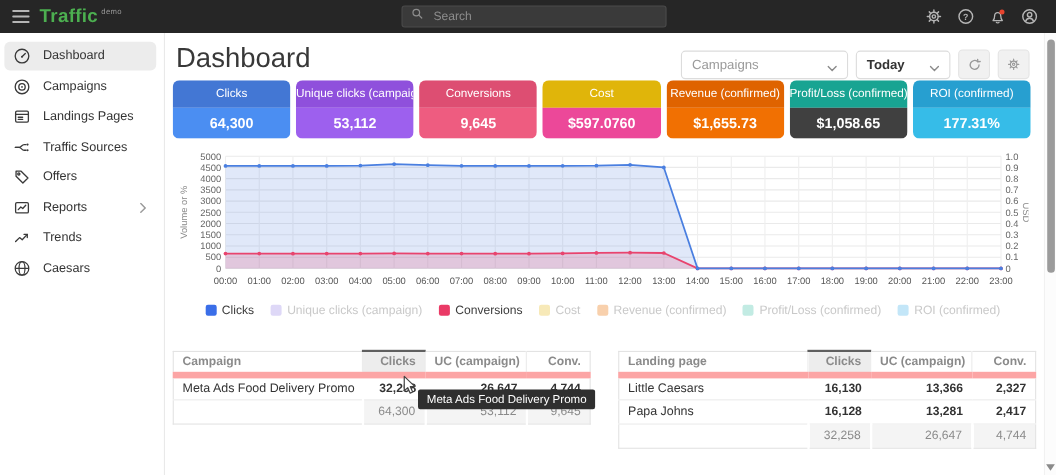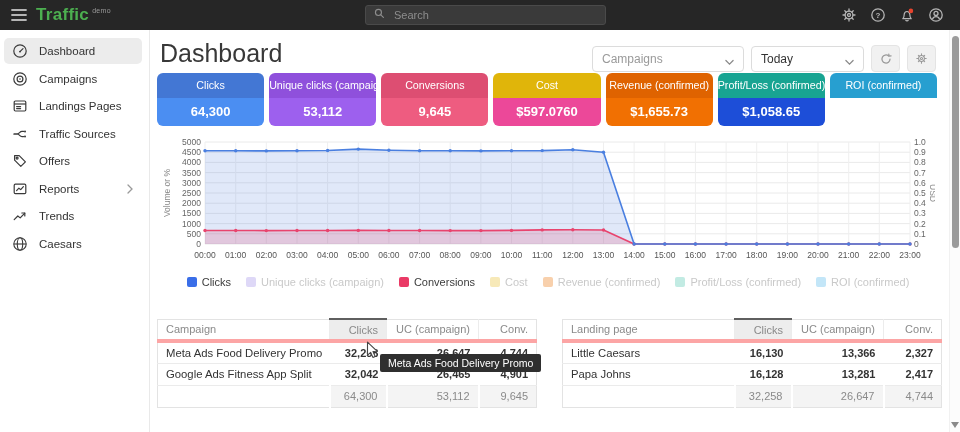--- a/index.html
+++ b/index.html
@@ -26,21 +26,21 @@
              padding:0 8px;border-radius:5px;font-size:11.5px;color:#333;cursor:pointer}
   .side-item.active{background:#ececec}
   .sicon{width:16px;height:16px;color:#3a3a3a;flex:none}
   .schev{margin-left:auto;color:#9a9a9a;width:7px;height:10px}
   
   .main-title{position:absolute;left:160px;top:39px;font-size:25px;color:#383838;z-index:5}
   .controls{position:absolute;top:45px;right:24px;display:flex;gap:7px;align-items:center;z-index:5}
   .sel{height:26px;border:1px solid #dcdcdc;border-radius:4px;display:flex;align-items:center;
        justify-content:space-between;padding:0 9px;font-size:12px;box-sizing:border-box;background:#fff;cursor:pointer}
   .sel.camp{width:152px;color:#9a9a9a}
-  .sel.date{width:113px;color:#333;font-weight:400}
+  .sel.date{width:86px;color:#333;font-weight:700}
   .sel .chev{color:#8a8a8a;width:9px;height:7px;margin-left:6px}
   .iconbtn{width:27px;height:25px;background:#f1f1f1;border:1px solid #e4e4e4;border-radius:4px;
            display:flex;align-items:center;justify-content:center;color:#9a9a9a;cursor:pointer}
   
   .cards{position:absolute;left:157px;top:73px;width:780px;display:flex;gap:5px;z-index:5}
   .card{flex:1;border-radius:6px;overflow:hidden;color:#fff;text-align:center;min-width:0}
   .card-h{height:25px;line-height:25px;font-size:10.7px;white-space:nowrap;overflow:hidden}
   .card-b{height:28px;line-height:28px;font-size:13px;font-weight:bold;white-space:nowrap}
   
   .chart-box{position:absolute;left:160px;top:136px;width:775px;height:130px;z-index:4}
@@ -48,21 +48,21 @@
           gap:15px;align-items:center;font-size:11px;z-index:5}
   .lg-item{display:flex;align-items:center;gap:5px;cursor:pointer;white-space:nowrap}
   .lg-sq{width:10px;height:10px;border-radius:2px;flex:none}
   .lg-on{color:#3c3c3c}
   .lg-off{color:#c9c9c9}
   
   .tbl{position:absolute;top:318px;width:380px;z-index:5}
   .tbl1{left:157px}.tbl2{left:562px}
   table{width:100%;border-collapse:collapse;font-size:11px;border:1px solid #e3e3e3;table-layout:fixed}
   th,td{height:22px;padding:0 8px;white-space:nowrap;overflow:hidden;box-sizing:border-box}
-  th{font-weight:400;color:#8a8a8a;text-align:left;border-bottom:4px solid #fca5a5}
+  th{font-weight:700;color:#8a8a8a;text-align:left;border-bottom:6px solid #fca5a5}
   th.num{text-align:right;border-left:1px solid #ececec}
   th.sorted{background:#ededed;border-top:2px solid #5f5f5f}
   tbody td{border-bottom:1px solid #ebebeb}
   td.name{color:#333;font-weight:500;font-size:11.3px}
   td.num{text-align:right;color:#333;font-weight:600}
   tfoot td.num{background:#f4f4f4;color:#8a8a8a;font-weight:400;border-left:2px solid #fff}
   
   .tooltip{position:absolute;left:380px;top:354px;background:#2f2f2f;color:#fff;font-size:10.5px;
            padding:3px 8px;border-radius:2px;white-space:nowrap;z-index:40}
   .cursor{position:absolute;left:366px;top:341px;width:13px;height:19px;z-index:50}
@@ -242,24 +242,25 @@
     <div class="card">
       <div class="card-h" style="background:#e0b50a">Cost</div>
       <div class="card-b" style="background:#ec4899">$597.0760</div>
     </div>
     <div class="card">
       <div class="card-h" style="background:#df6300">Revenue (confirmed)</div>
       <div class="card-b" style="background:#f17002">$1,655.73</div>
     </div>
     <div class="card">
       <div class="card-h" style="background:#18a492">Profit/Loss (confirmed)</div>
-      <div class="card-b" style="background:#1d4ed8">$1,058.65</div>
+      <div class="card-b" style="background:#404040">$1,058.65</div>
     </div>
     <div class="card">
       <div class="card-h" style="background:#279fd0">ROI (confirmed)</div>
+      <div class="card-b" style="background:#36bce8">177.31%</div>
     </div>
   </div>
 
 <div class="chart-box" id="chart-box"><svg width="775" height="130" viewBox="0 0 775 130">
       <line x1="45" y1="108.0" x2="750" y2="108.0" stroke="#eaeaea" stroke-width="1"></line>
       <line x1="45" y1="97.8" x2="750" y2="97.8" stroke="#eaeaea" stroke-width="1"></line>
       <line x1="45" y1="87.6" x2="750" y2="87.6" stroke="#eaeaea" stroke-width="1"></line>
       <line x1="45" y1="77.4" x2="750" y2="77.4" stroke="#eaeaea" stroke-width="1"></line>
       <line x1="45" y1="67.2" x2="750" y2="67.2" stroke="#eaeaea" stroke-width="1"></line>
       <line x1="45" y1="57.0" x2="750" y2="57.0" stroke="#eaeaea" stroke-width="1"></line>
@@ -440,26 +441,20 @@
           <th class="num">Conv.</th>
         </tr>
       </thead>
       <tbody>
         <tr>
           <td class="name">Meta Ads Food Delivery Promo</td>
           <td class="num">32,258</td>
           <td class="num">26,647</td>
           <td class="num">4,744</td>
         </tr>
-        <tr>
-          <td class="name">Google Ads Fitness App Split</td>
-          <td class="num">32,042</td>
-          <td class="num">26,465</td>
-          <td class="num">4,901</td>
-        </tr>
       </tbody>
       <tfoot>
         <tr>
           <td class=""></td>
           <td class="num">64,300</td>
           <td class="num">53,112</td>
           <td class="num">9,645</td>
         </tr>
       </tfoot>
     </table>

